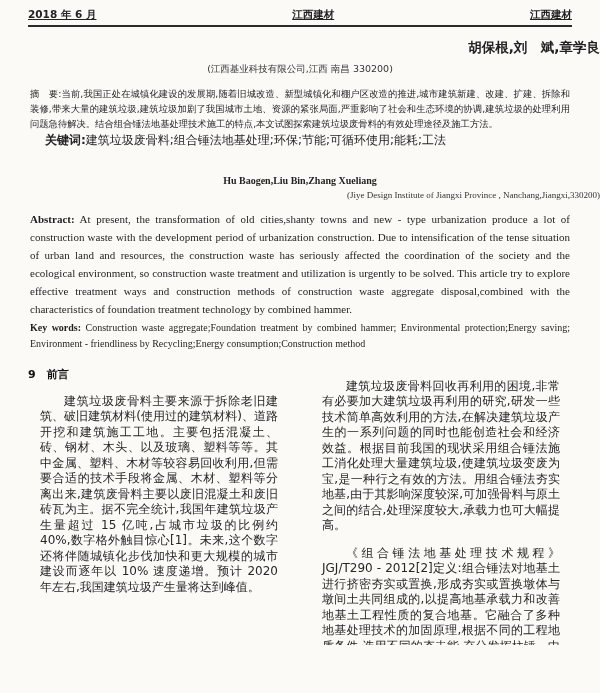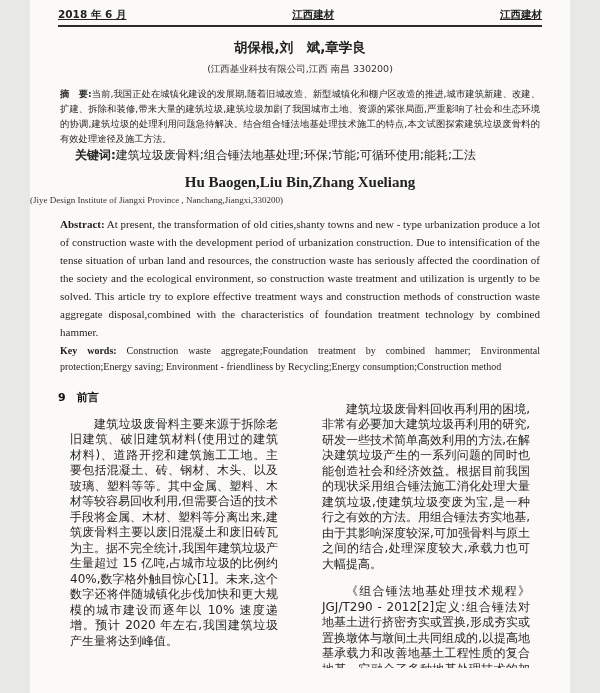--- a/index.html
+++ b/index.html
@@ -1,18 +1,18 @@
 <!DOCTYPE html>
 <html><head>
 <meta charset="utf-8">
 <style>
   html,body{margin:0;padding:0;background:#e8e8e6;}
   .page{
     position:relative;
-    width:540px;height:693px;
+    width:600px;height:693px;
     margin:0 auto;
     background:#fbfaf7;
     color:#1c1c1c;
     overflow:hidden;
     font-family:"DejaVu Sans",sans-serif;
     box-sizing:border-box;
   }
   
   .hdr{
     display:flex;justify-content:space-between;align-items:flex-end;
@@ -23,45 +23,45 @@
   }
   .hdr span{text-decoration:underline;}
   
   .title-zh{
     margin:16px 20px 0 20px;
     text-align:center;
     font-size:26px;font-weight:bold;
     letter-spacing:1px;
     color:#111;
   }
-  .authors-zh{margin-top:12px;text-align:center;font-size:13.5px;font-weight:bold;color:#222;}
+  .authors-zh{margin-top:12px;text-align:right;font-size:13.5px;font-weight:bold;color:#222;}
   .affil-zh{margin-top:6px;text-align:center;font-size:9.5px;color:#333;}
   .abs-zh{
     margin:10px 30px 0 30px;
     font-size:9.3px;line-height:1.62;
     text-align:justify;color:#262626;
   }
-  .abs-zh .lbl{font-weight:bold;}
+  .abs-zh .lbl{font-weight:normal;}
   .kw-zh{margin:0 45px;font-size:12px;line-height:1.62;text-align:justify;color:#262626;}
   .kw-zh .lbl{font-weight:bold;}
   
   .title-en{
     margin:16px 30px 0 30px;
     text-align:center;
     font-family:"Liberation Sans",sans-serif;
     font-size:20px;font-weight:bold;line-height:1.45;
     color:#161616;
   }
   .authors-en{
-    margin-top:8px;text-align:center;
+    margin-top:24px;text-align:center;
     font-family:"Liberation Serif",serif;
-    font-size:15px;font-weight:bold;color:#222;
+    font-size:10px;font-weight:bold;color:#222;
   }
   .affil-en{
-    margin-top:4px;text-align:left;
+    margin-top:4px;text-align:right;
     font-family:"Liberation Serif",serif;
     font-size:9px;color:#333;
   }
   .abs-en{
     margin:10px 30px 0 30px;
     font-family:"Liberation Serif",serif;
     font-size:11px;line-height:1.64;
     text-align:justify;color:#1e1e1e;
   }
   .abs-en .lbl,.kw-en .lbl{font-weight:bold;}

